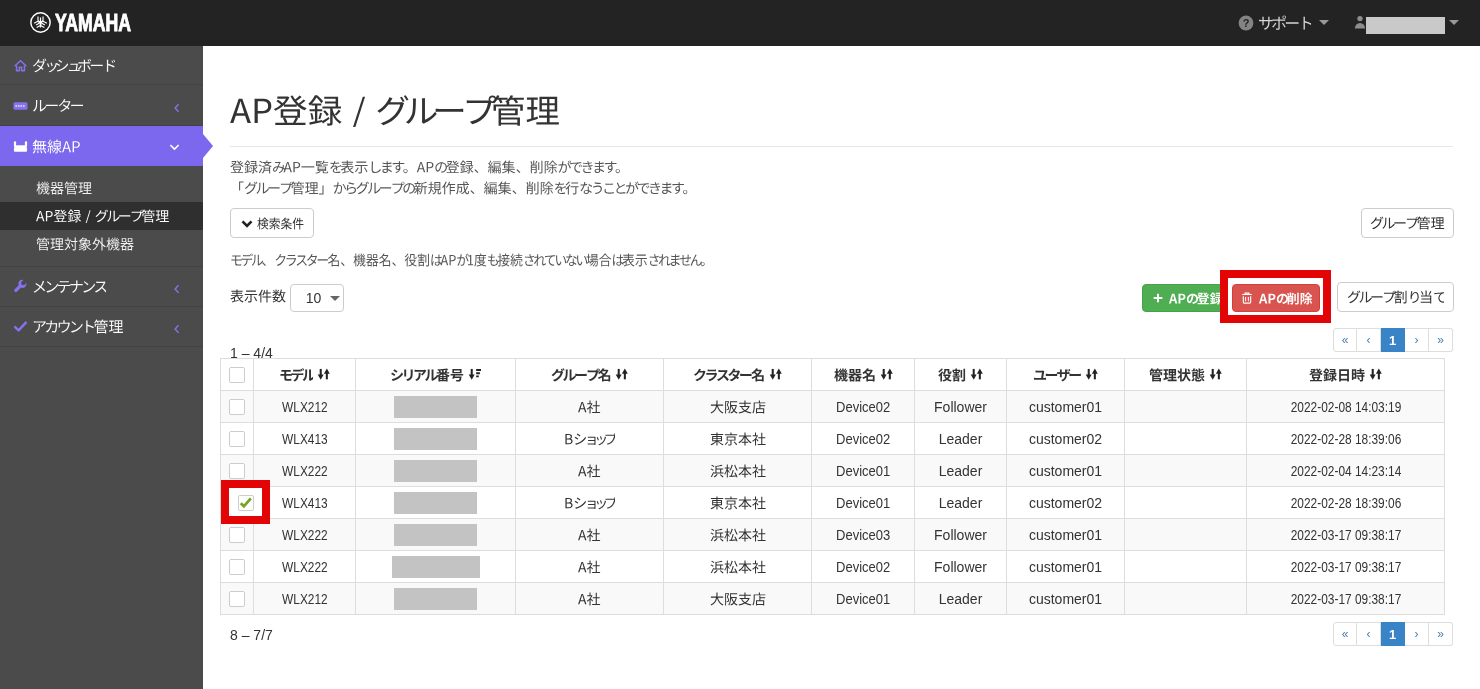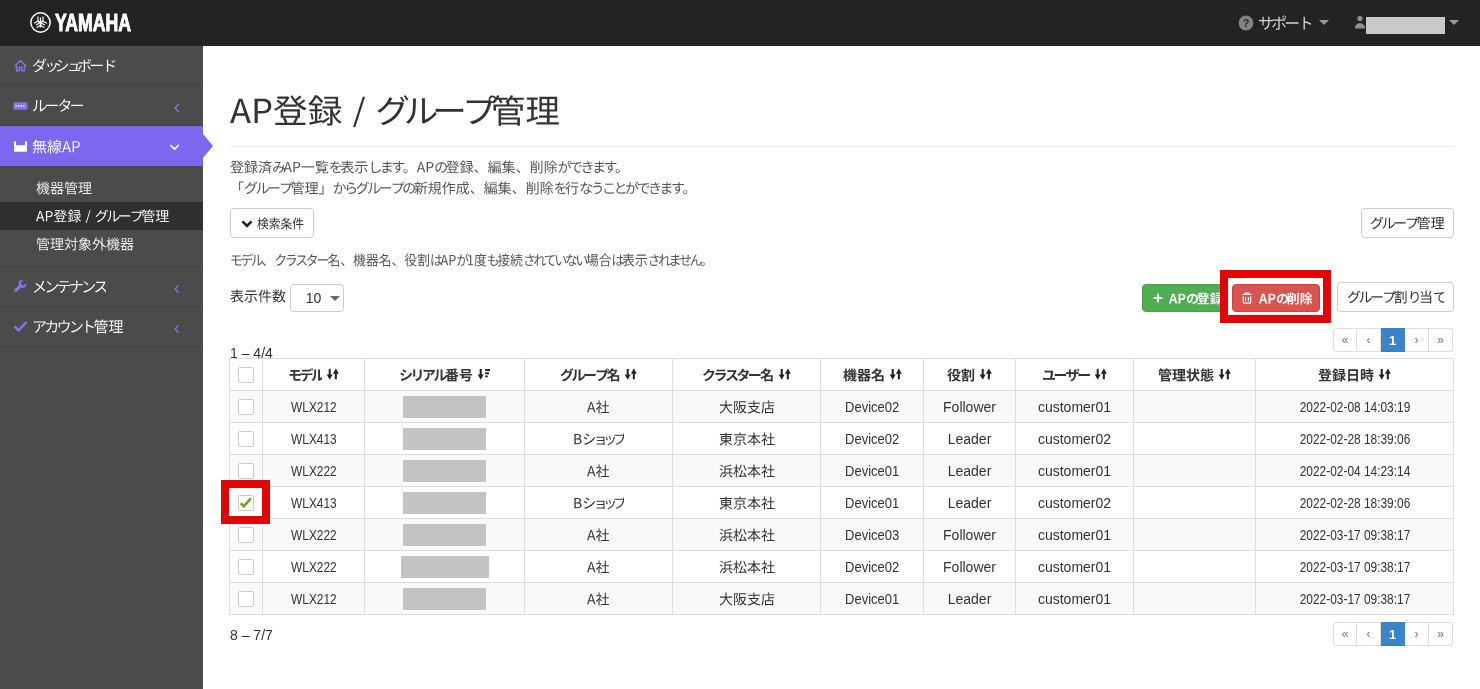--- a/index.html
+++ b/index.html
@@ -8,21 +8,21 @@
 .mitem{position:relative;display:flex;align-items:center;border-bottom:1px solid #424242;padding-left:13px}
 
 .sub{display:flex;align-items:center;padding-left:36px}
 .flexc{display:flex;align-items:center}
 .btn{position:absolute;display:flex;align-items:center;justify-content:center;background:#fff;border:1px solid #ccc;border-radius:4px}
 .pag{position:absolute;display:flex}
 .pag .pc{width:24px;height:24px;border:1px solid #ddd;border-left:none;background:#fff;display:flex;align-items:center;justify-content:center;font-size:12px;color:#4a7fae}
 .pag .pc:first-child{border-left:1px solid #ddd;border-radius:3px 0 0 3px}
 .pag .pc:last-child{border-radius:0 3px 3px 0}
 .pag .act{background:#3884c6;border-color:#3884c6;color:#fff;font-weight:bold;font-size:13px}
-table.tb{position:absolute;left:229px;top:358px;border-collapse:collapse;table-layout:fixed}
+table.tb{position:absolute;left:220px;top:358px;border-collapse:collapse;table-layout:fixed}
 table.tb td,table.tb th{border:1px solid #ddd;height:32px;text-align:center;vertical-align:middle;font-size:14px;color:#333;padding:0}
 table.tb tr.odd td{background:#f9f9f9}
 .redbox{position:absolute;border:8px solid #e30505}
 .cb{width:16px;height:16px;border:1px solid #ccc;border-radius:2px;background:#fff;margin:0 auto;position:relative}
 .num{display:inline-block;transform:scaleX(0.85)}.num2{display:inline-block;transform:scaleX(0.93)}
 .gbar{height:22px;background:#c3c3c3;margin:0 auto}
 .caret{width:0;height:0;border-left:5px solid transparent;border-right:5px solid transparent;border-top:5px solid #999}
 </style></head><body>
 <svg width="0" height="0" style="position:absolute">
     <defs>

